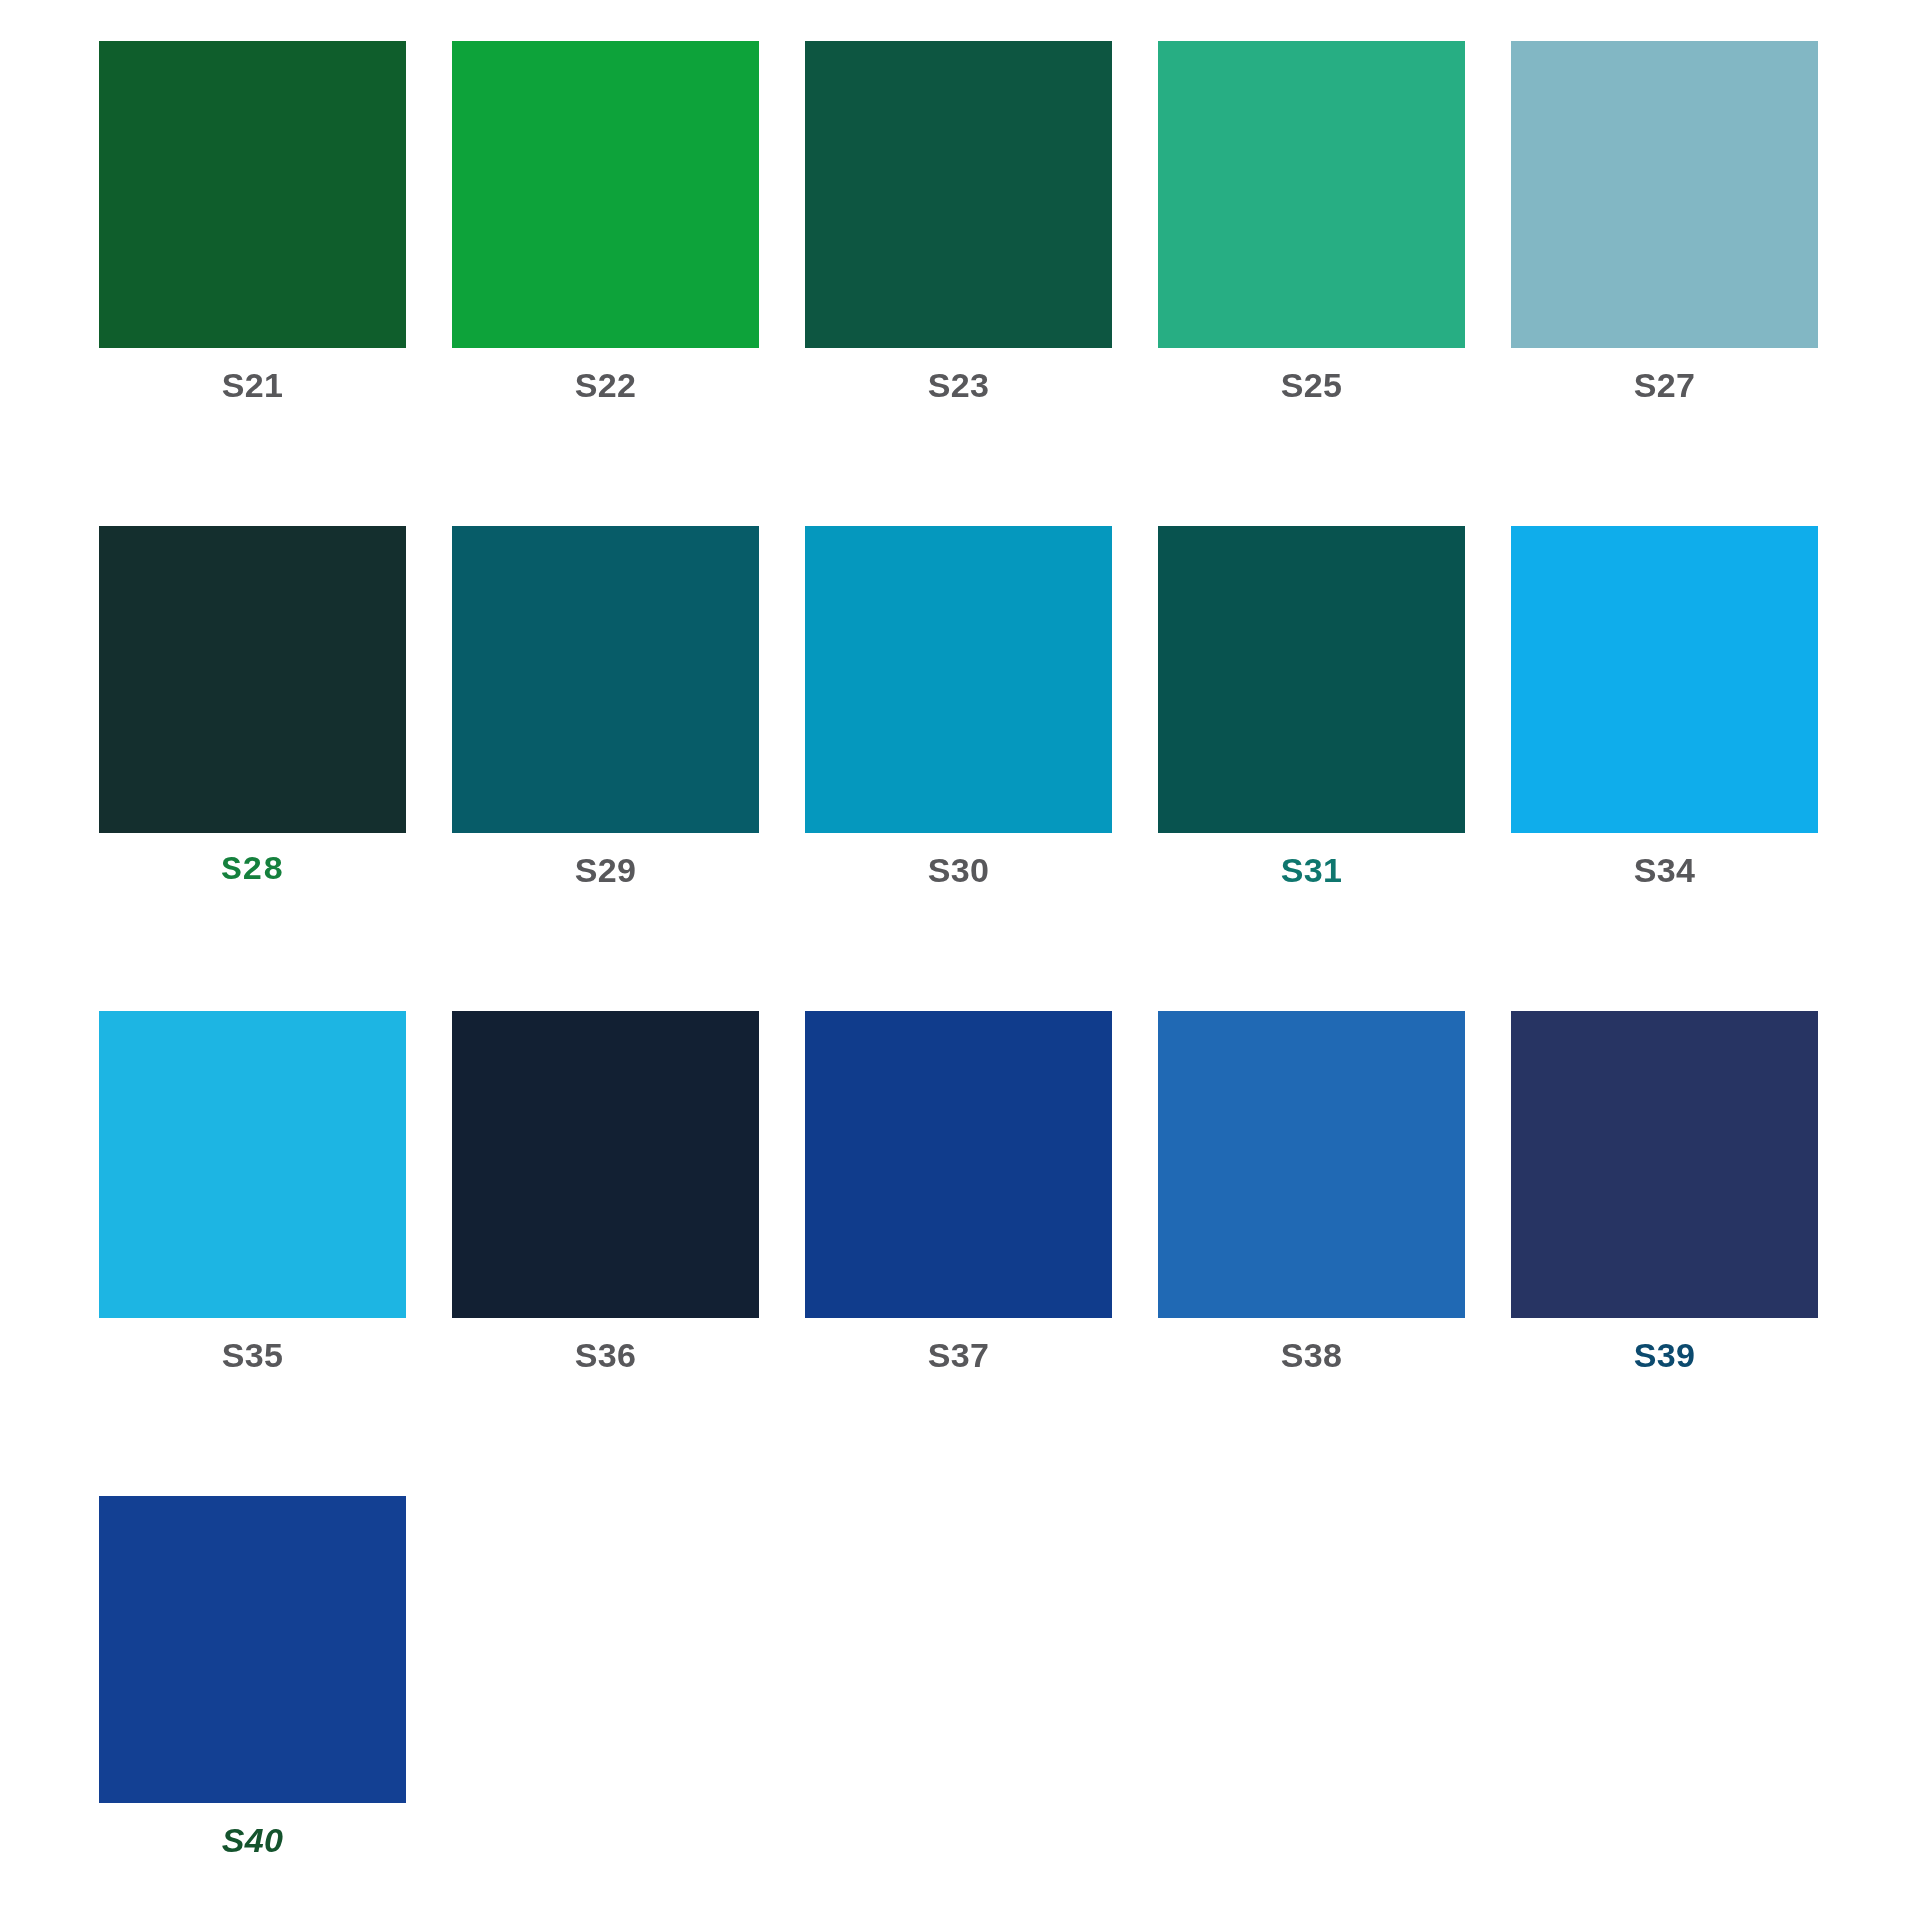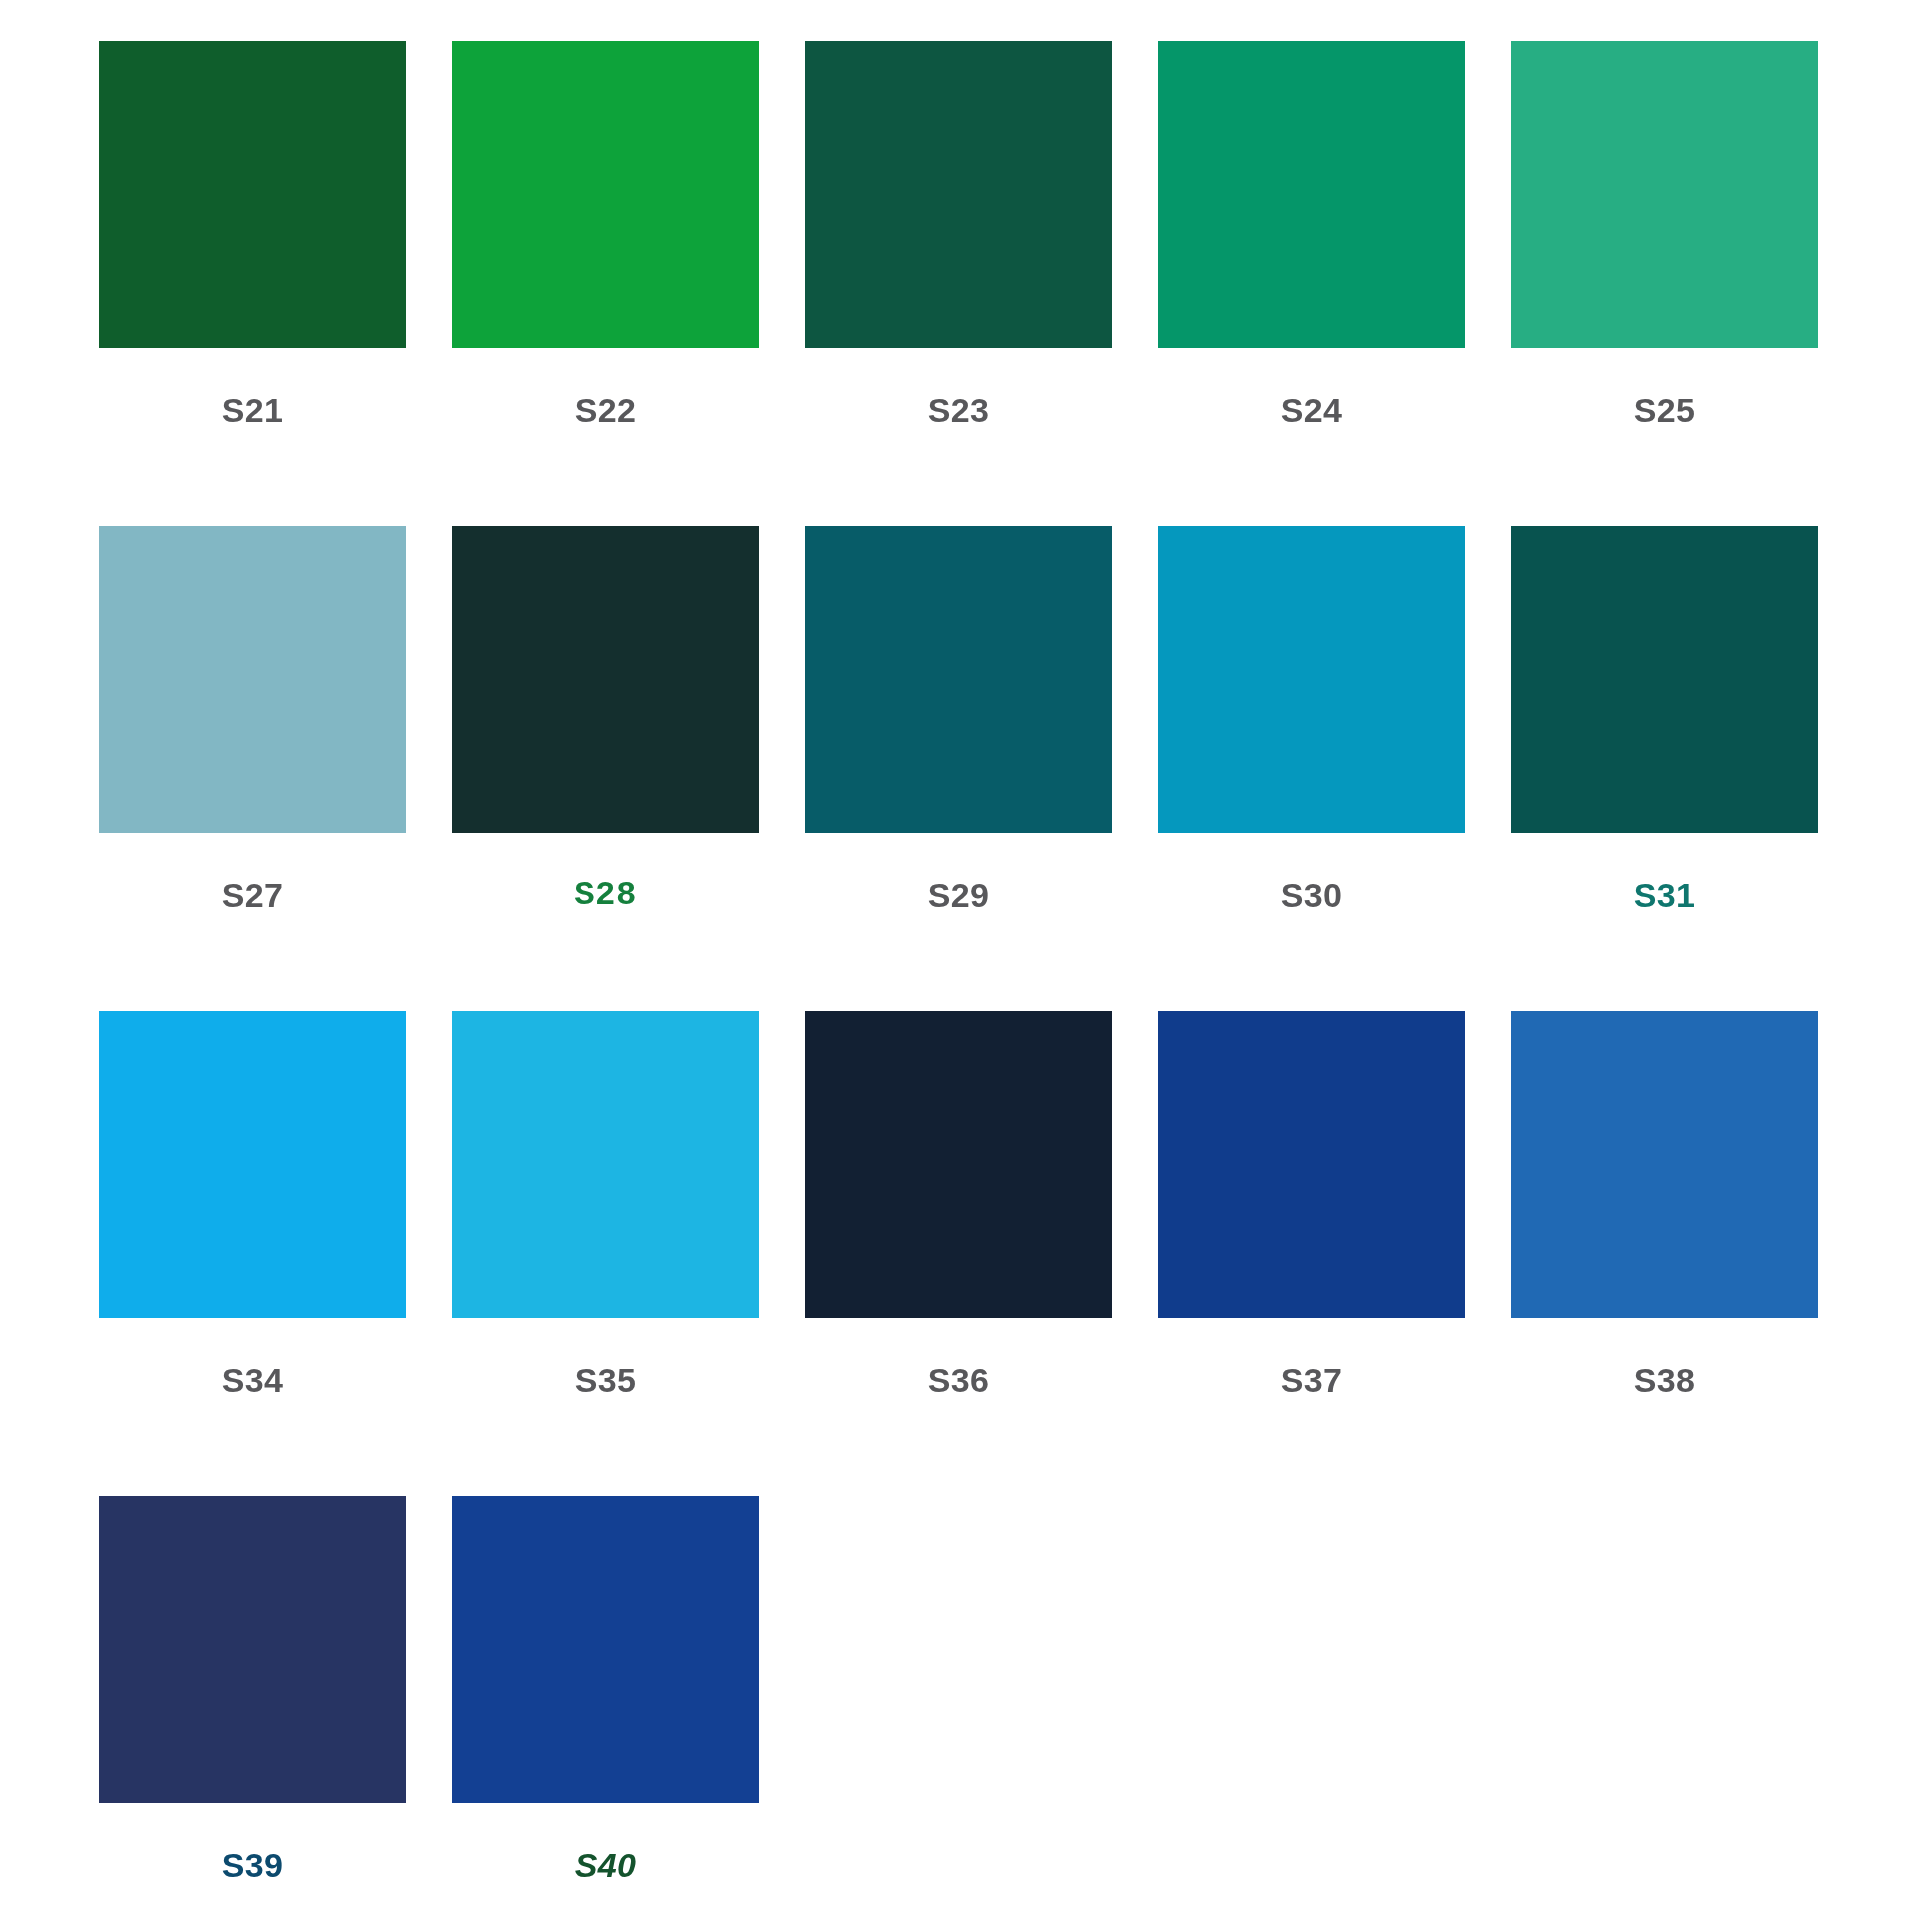--- a/index.html
+++ b/index.html
@@ -51,44 +51,40 @@
   .swatch-label {
     display: block;
     width: 307px;
     text-align: center;
     font-family: "Liberation Sans", sans-serif;
     font-weight: bold;
     font-size: 34px;
     line-height: 34px;
     letter-spacing: 0.4px;
     color: #58585b;
-    margin-top: 45px;
+    margin-top: 20px;
     user-select: none;
   }
 </style>
 </head>
 <body style="background: rgb(255, 255, 255);">
 
 <div class="palette-sheet">
   <div class="swatch-grid">
       <div class="swatch-cell">
         <div class="swatch-chip" style="background-color: rgb(15, 94, 44);"></div>
         <span class="swatch-label" style="color: rgb(88, 88, 91);">S21</span>
       </div>
       <div class="swatch-cell">
         <div class="swatch-chip" style="background-color: rgb(13, 163, 58);"></div>
         <span class="swatch-label" style="color: rgb(88, 88, 91);">S22</span>
       </div>
       <div class="swatch-cell">
         <div class="swatch-chip" style="background-color: rgb(13, 86, 65);"></div>
         <span class="swatch-label" style="color: rgb(88, 88, 91);">S23</span>
-      </div>
-      <div class="swatch-cell">
-        <div class="swatch-chip" style="background-color: rgb(5, 150, 105);"></div>
-        <span class="swatch-label" style="color: rgb(88, 88, 91);">S24</span>
       </div>
       <div class="swatch-cell">
         <div class="swatch-chip" style="background-color: rgb(39, 174, 131);"></div>
         <span class="swatch-label" style="color: rgb(88, 88, 91);">S25</span>
       </div>
       <div class="swatch-cell">
         <div class="swatch-chip" style="background-color: rgb(130, 183, 196);"></div>
         <span class="swatch-label" style="color: rgb(88, 88, 91);">S27</span>
       </div>
       <div class="swatch-cell">

